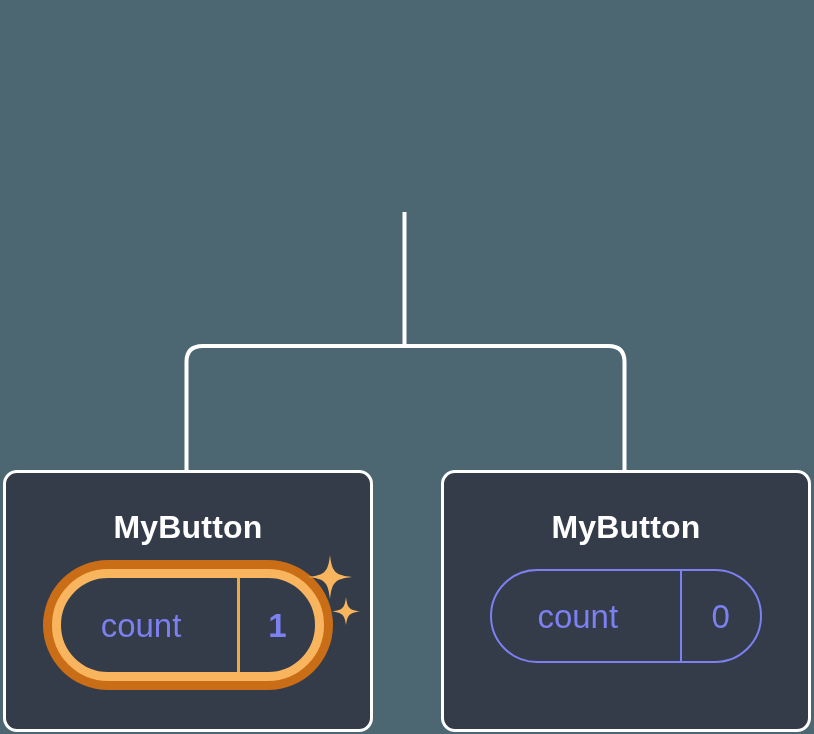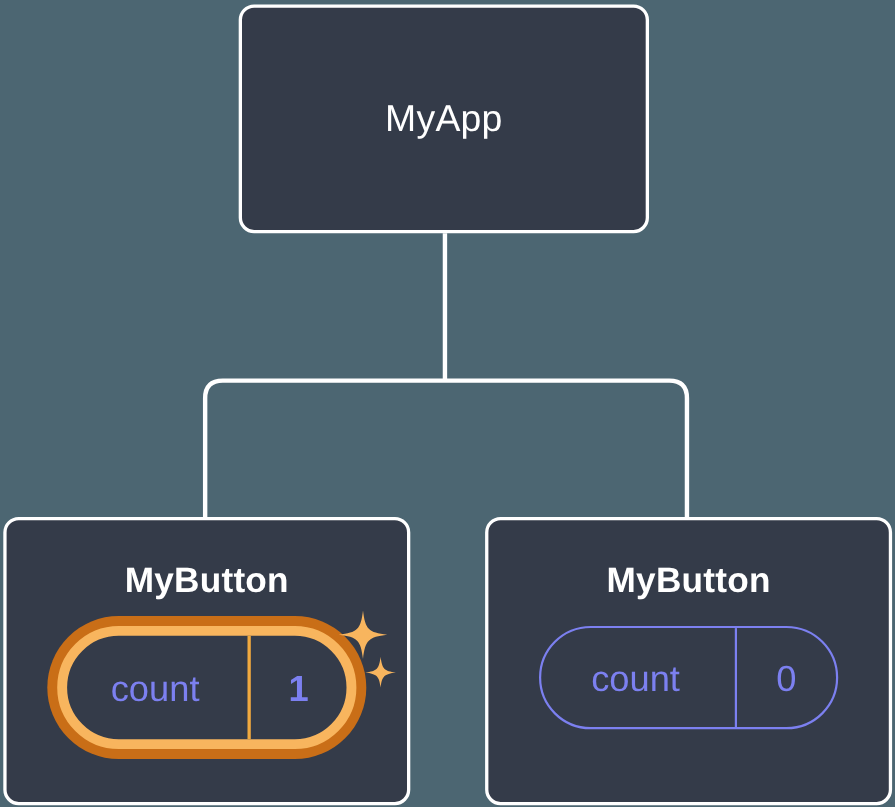--- a/index.html
+++ b/index.html
@@ -120,21 +120,21 @@
     display: flex;
     align-items: center;
     justify-content: center;
     color: #7c80f0;
     font-size: 33px;
     line-height: 1;
     white-space: nowrap;
   }
   .pill-key {
     flex: 0 0 64%;
-    padding-right: 4px;
+    padding-right: 16px;
     text-align: right;
   }
   .pill-val {
     flex: 1 1 36%;
     border-left: 2px solid #7c80f0;
   }
   .pill-hl .pill-val {
     border-left: 3px solid #f0a93f;
     font-weight: 700;
   }
@@ -157,23 +157,20 @@
 
 <div id="stage">
 
   <svg id="connectors" viewBox="0 0 814 734" width="814" height="734" aria-hidden="true">
 
     <path d="M 404.5 212 L 404.5 346" fill="none" stroke="#ffffff" stroke-width="4" stroke-linecap="butt"></path>
 
     <path d="M 186.5 470 L 186.5 362 Q 186.5 346 202.5 346 L 608.5 346 Q 624.5 346 624.5 362 L 624.5 470" fill="none" stroke="#ffffff" stroke-width="4" stroke-linecap="butt" stroke-linejoin="round"></path>
   </svg>
 
-  <div class="node-card node-root">
-    <span class="node-title">MyApp</span>
-  </div>
 
   <div class="node-card node-child-left">
     <span class="node-title">MyButton</span>
 
     <div class="pill-wrap">
       <div class="pill pill-hl">
         <div class="pill-cell pill-key">count</div>
         <div class="pill-cell pill-val">1</div>
       </div>
 

